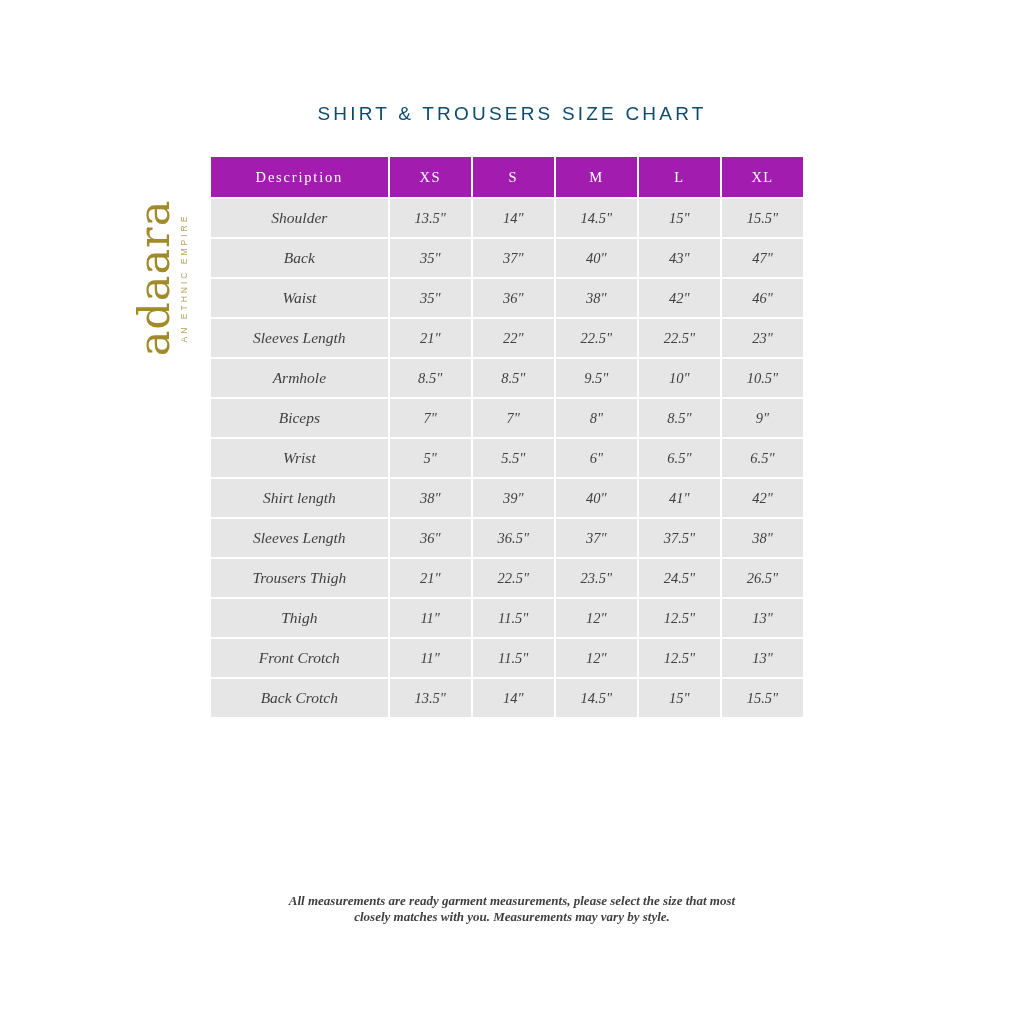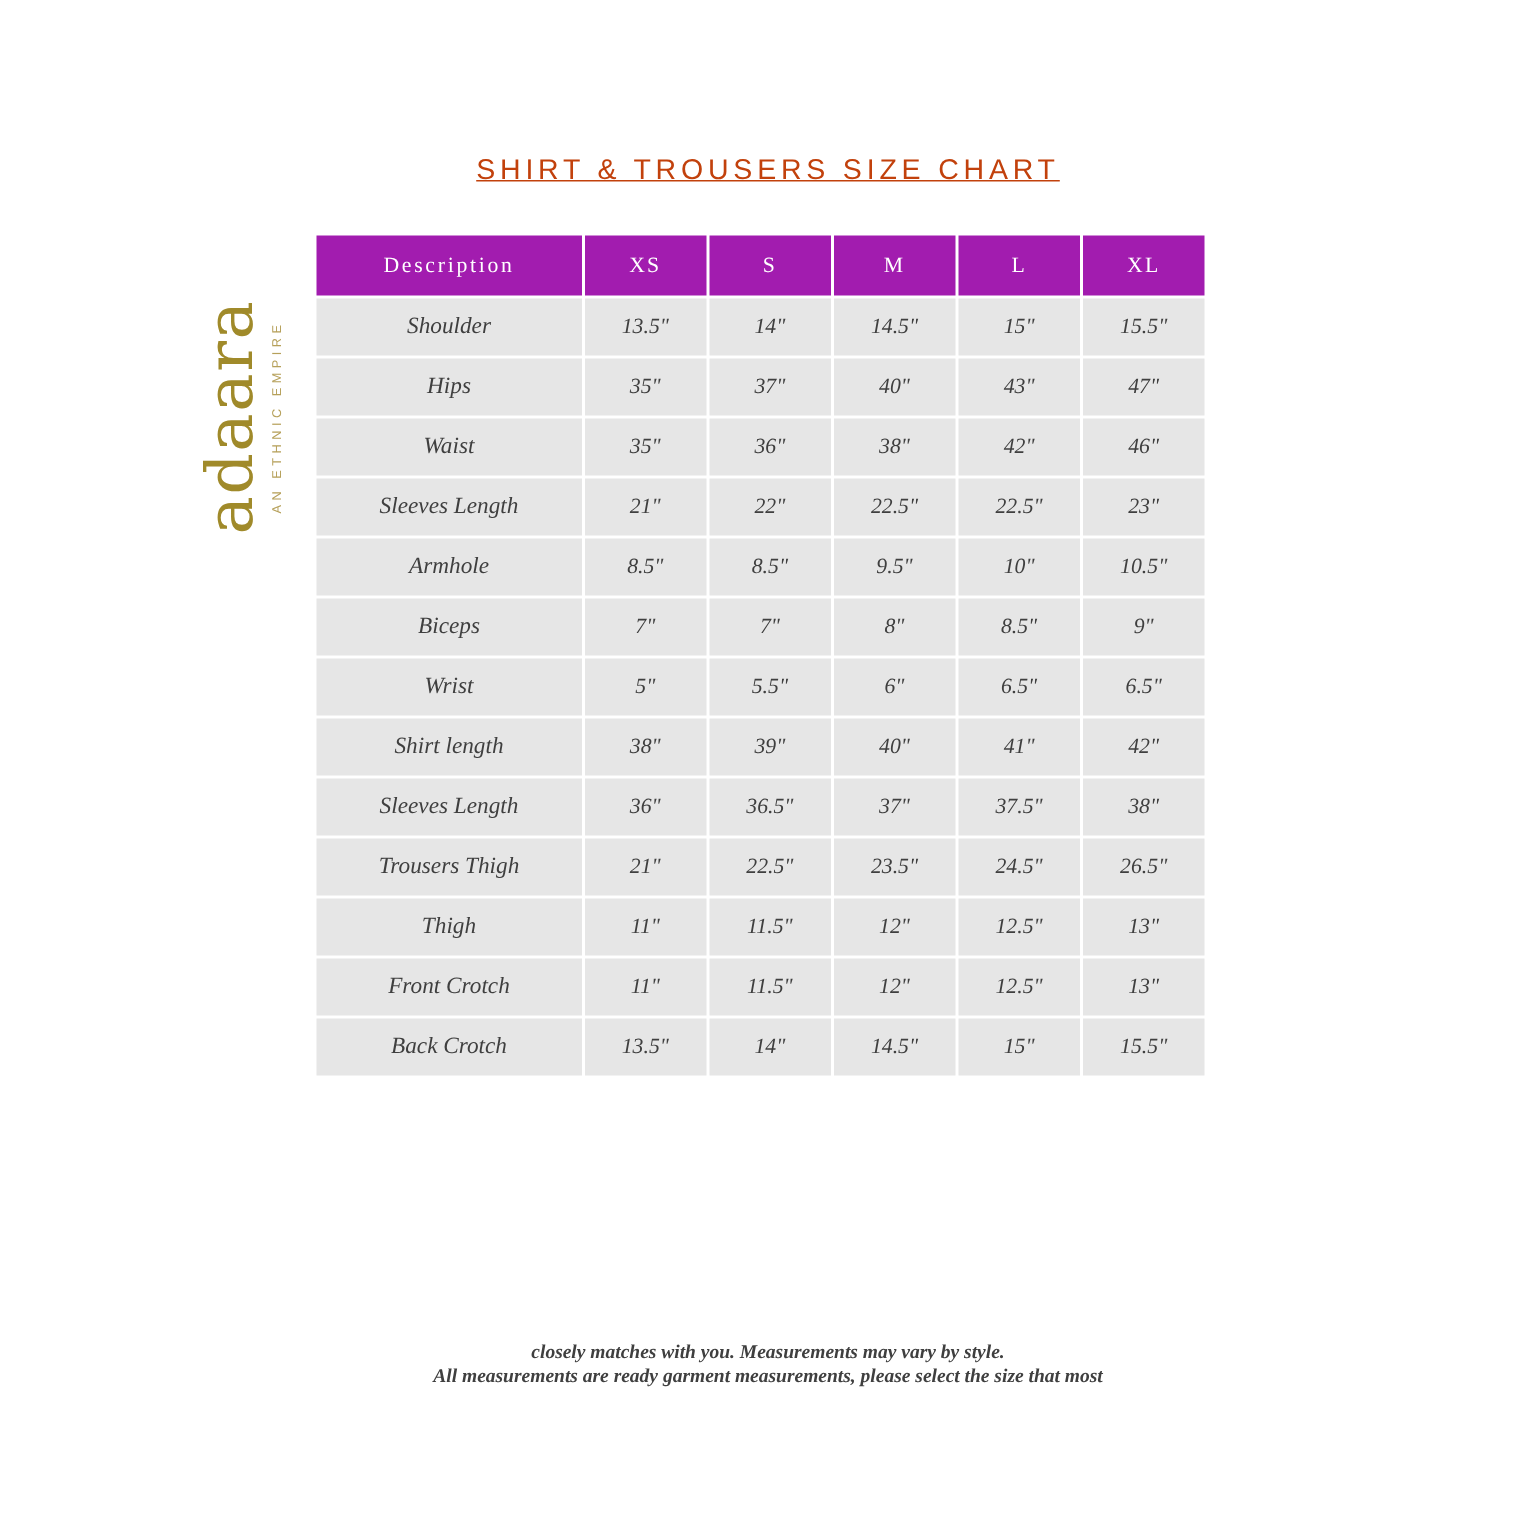--- a/index.html
+++ b/index.html
@@ -24,23 +24,22 @@
 
   .chart-title {
     position: absolute;
     top: 103px;
     left: 0;
     width: 1024px;
     text-align: center;
     font-family: "Liberation Sans", sans-serif;
     font-size: 19px;
     letter-spacing: 3.2px;
-    color: #c2410c;
+    color: #0c4a6e;
     font-weight: normal;
-    text-decoration: underline;
   }
 
   
   .brand {
     position: absolute;
     left: 118px;
     top: 176px;
     width: 90px;
     height: 200px;
   }
@@ -163,21 +162,21 @@
       <tbody>
         <tr>
           <td class="row-label">Shoulder</td>
           <td class="val">13.5"</td>
           <td class="val">14"</td>
           <td class="val">14.5"</td>
           <td class="val">15"</td>
           <td class="val">15.5"</td>
         </tr>
         <tr>
-          <td class="row-label">Hips</td>
+          <td class="row-label">Back</td>
           <td class="val">35"</td>
           <td class="val">37"</td>
           <td class="val">40"</td>
           <td class="val">43"</td>
           <td class="val">47"</td>
         </tr>
         <tr>
           <td class="row-label">Waist</td>
           <td class="val">35"</td>
           <td class="val">36"</td>
@@ -263,17 +262,17 @@
           <td class="val">14"</td>
           <td class="val">14.5"</td>
           <td class="val">15"</td>
           <td class="val">15.5"</td>
         </tr>
       </tbody>
     </table>
   </div>
 
   <div class="footnote">
+    <span>All measurements are ready garment measurements, please select the size that most</span>
     <span>closely matches with you. Measurements may vary by style.</span>
-    <span>All measurements are ready garment measurements, please select the size that most</span>
   </div>
 
 </div>
 
 </body></html>

